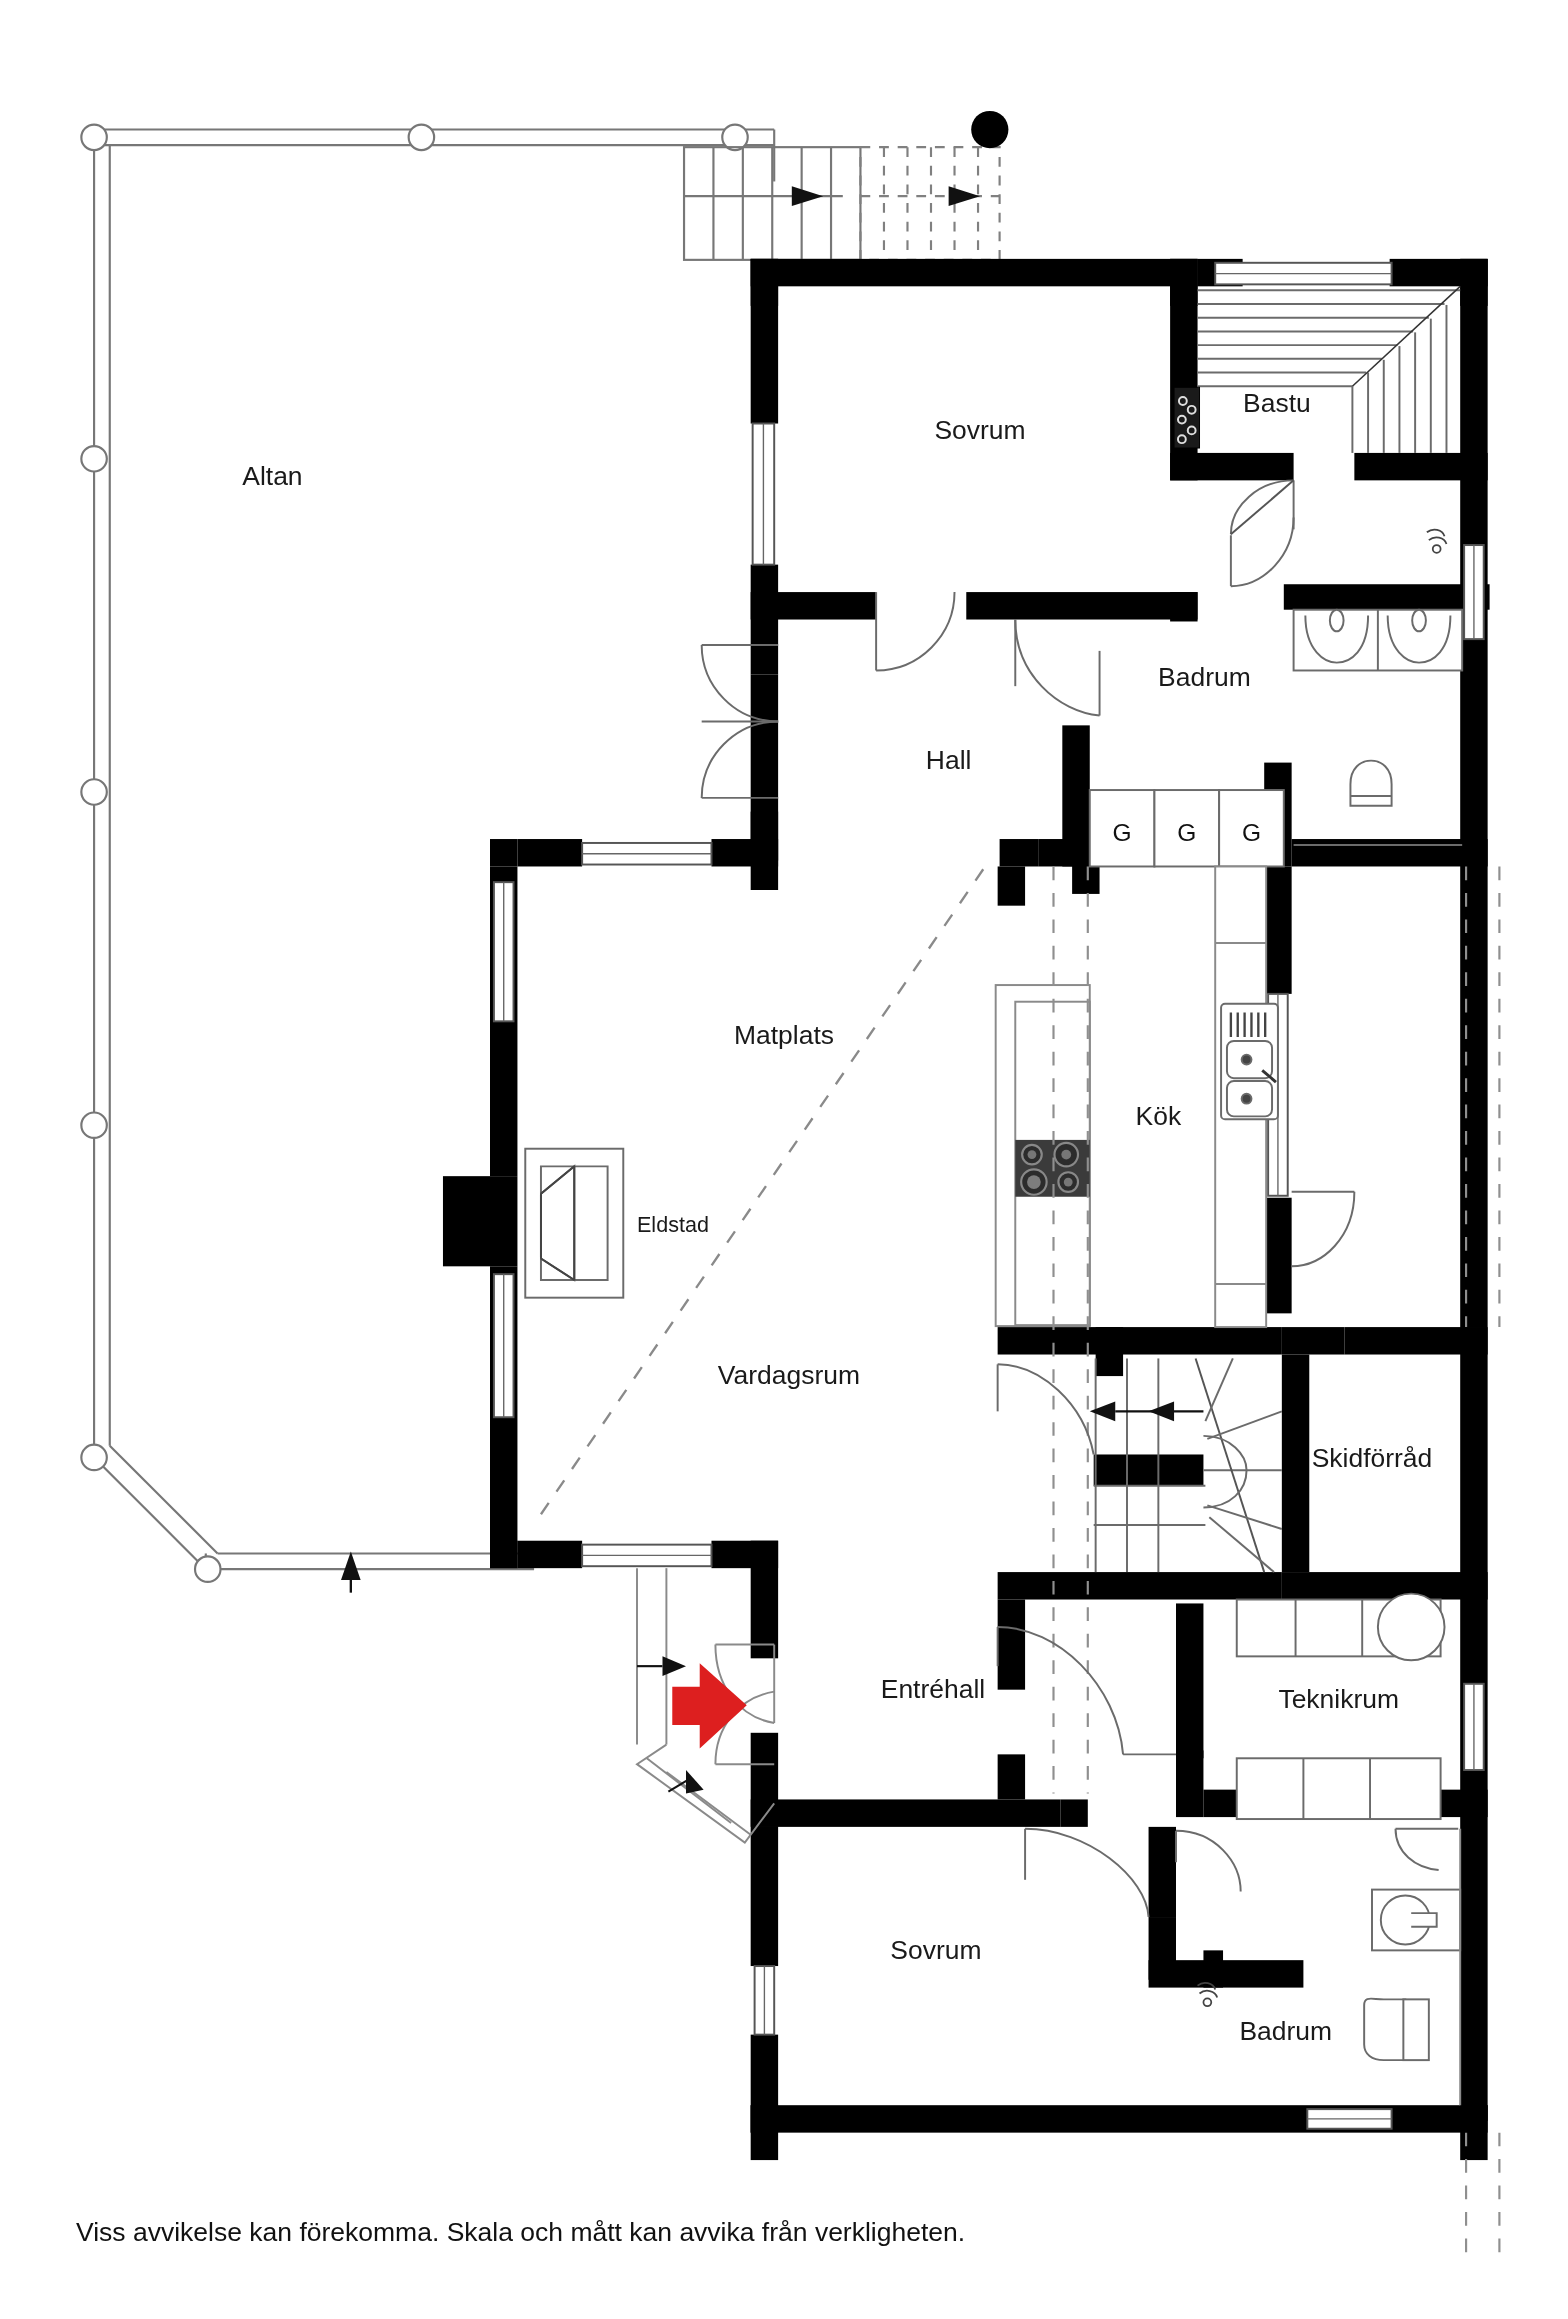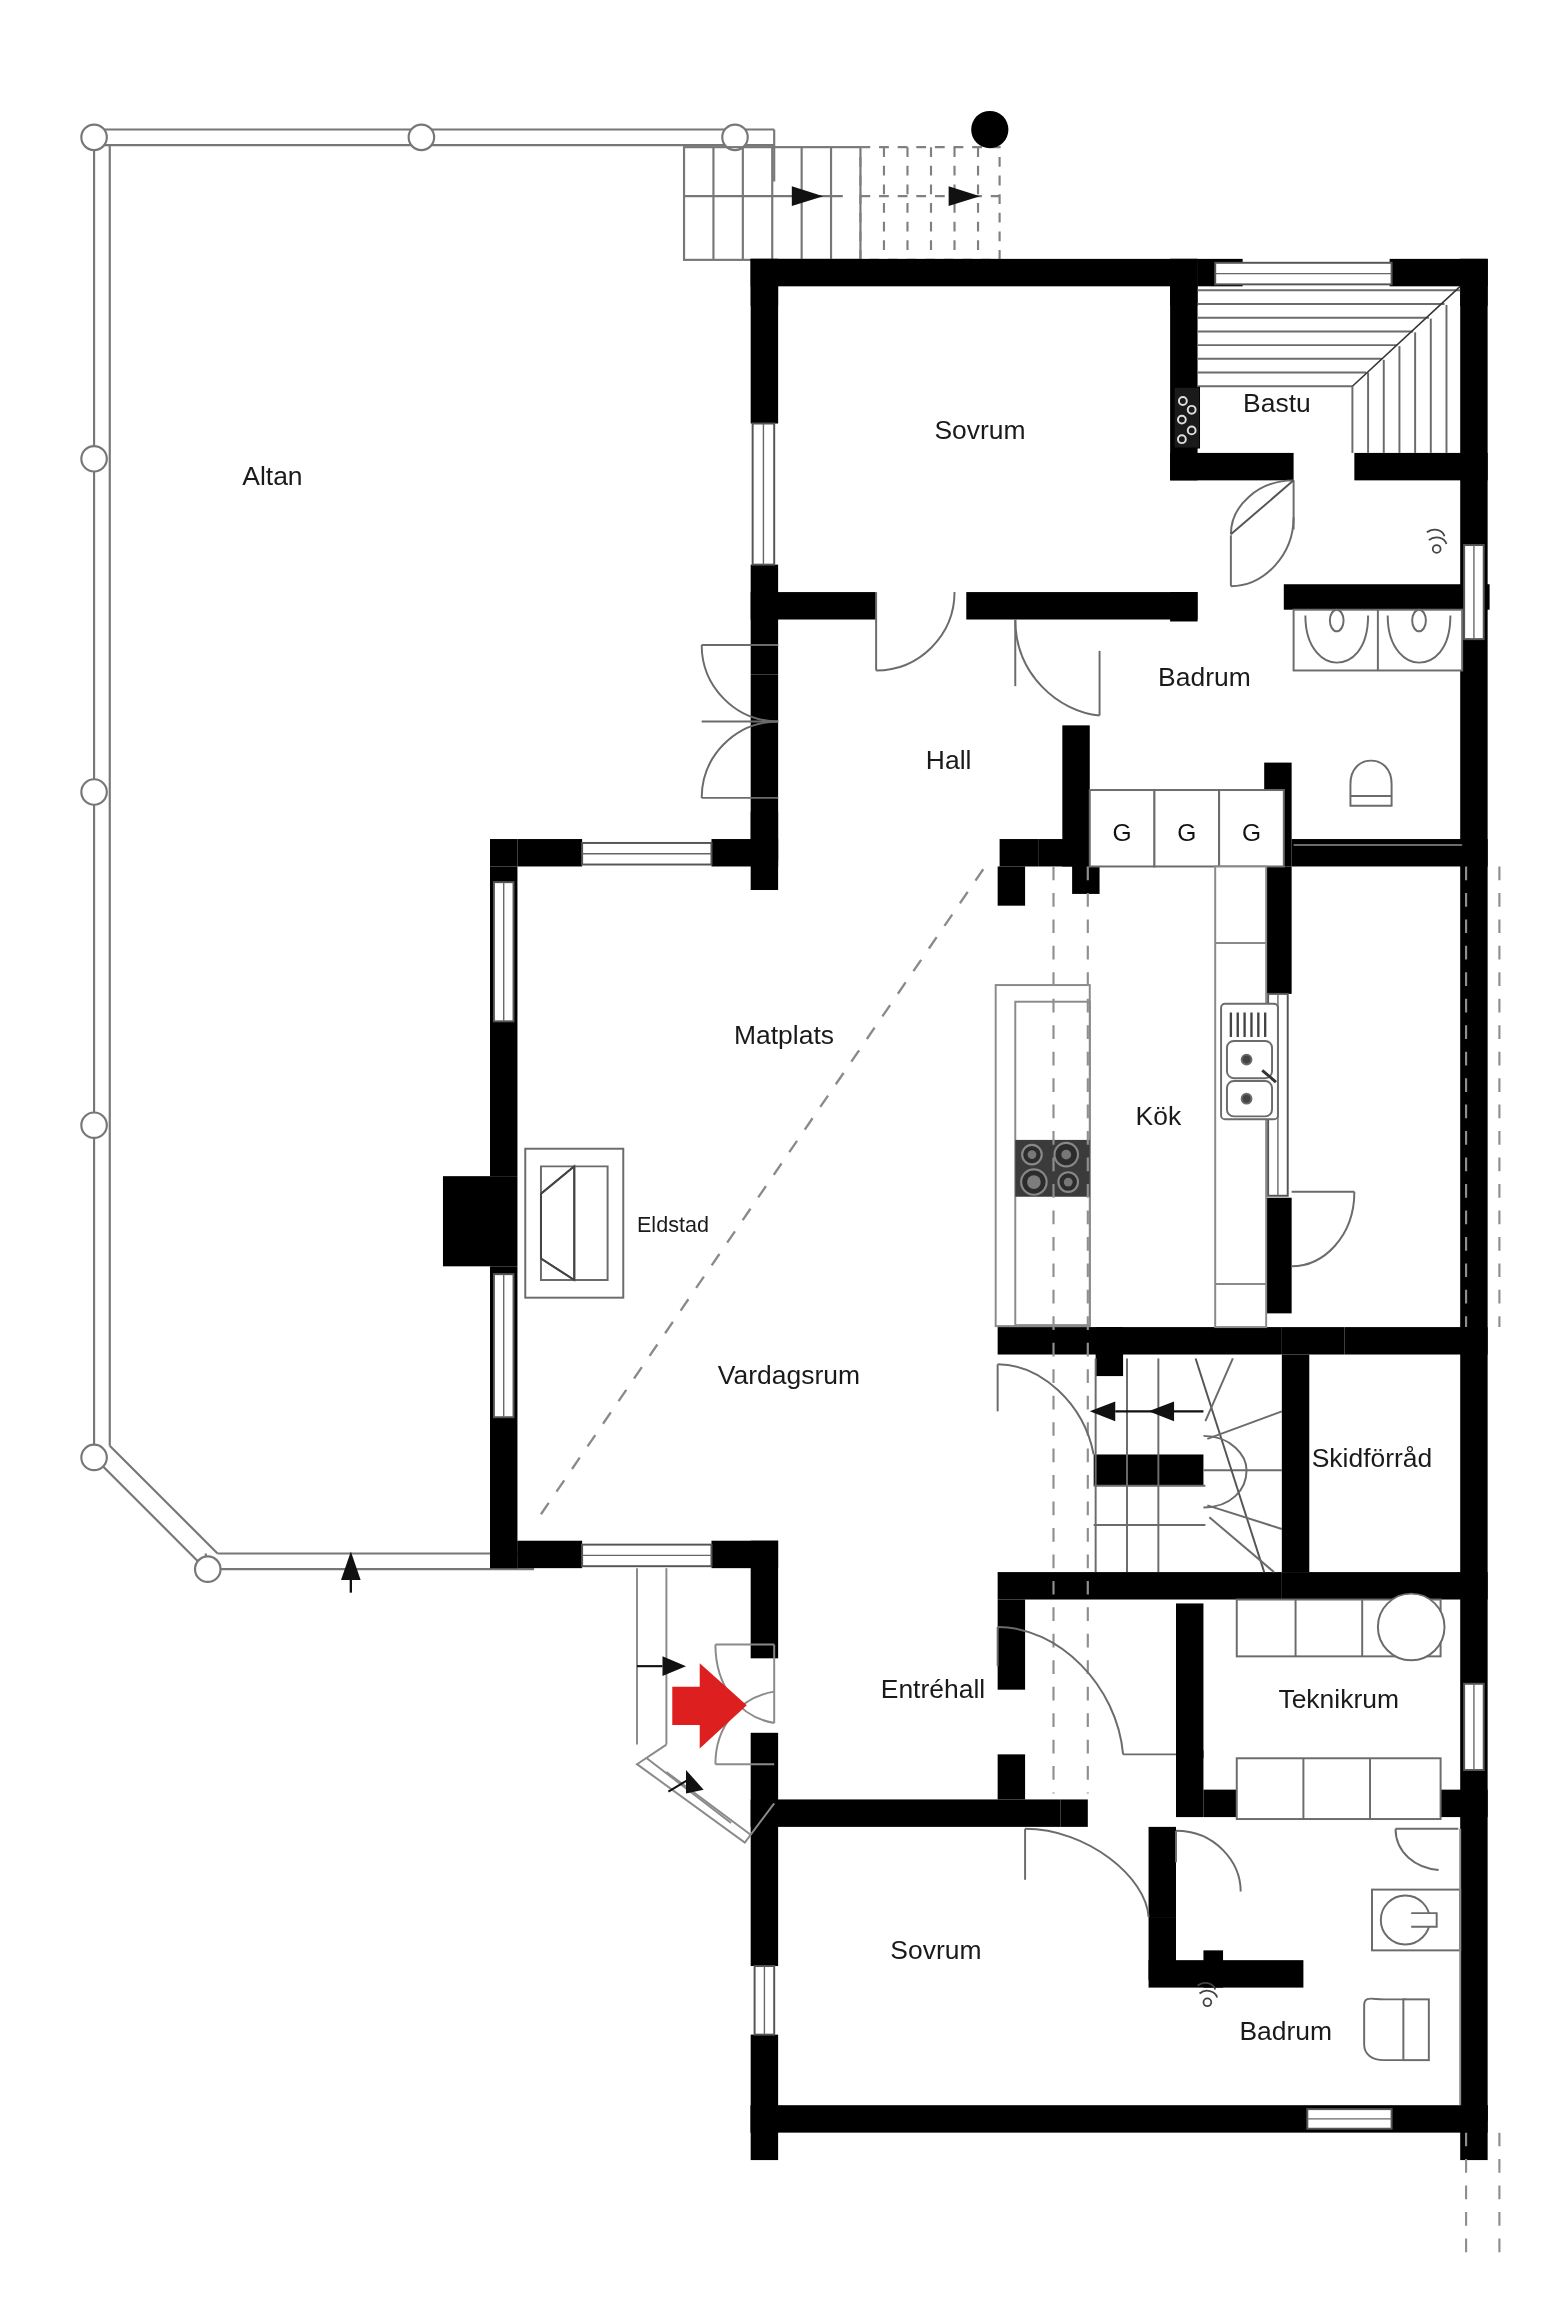--- a/index.html
+++ b/index.html
@@ -460,15 +460,16 @@
     <text class="roomlabel" text-anchor="middle" x="1312" y="2081">Badrum</text>
   </g>
 
   <g>
     <text class="glabel" text-anchor="middle" x="1145" y="858">G</text>
     <text class="glabel" text-anchor="middle" x="1211" y="858">G</text>
     <text class="glabel" text-anchor="middle" x="1277" y="858">G</text>
   </g>
 </svg>
 
+<div class="footer">Viss avvikelse kan förekomma. Skala och mått kan avvika från verkligheten.</div>
 
 </div>
 
 
 </body></html>

